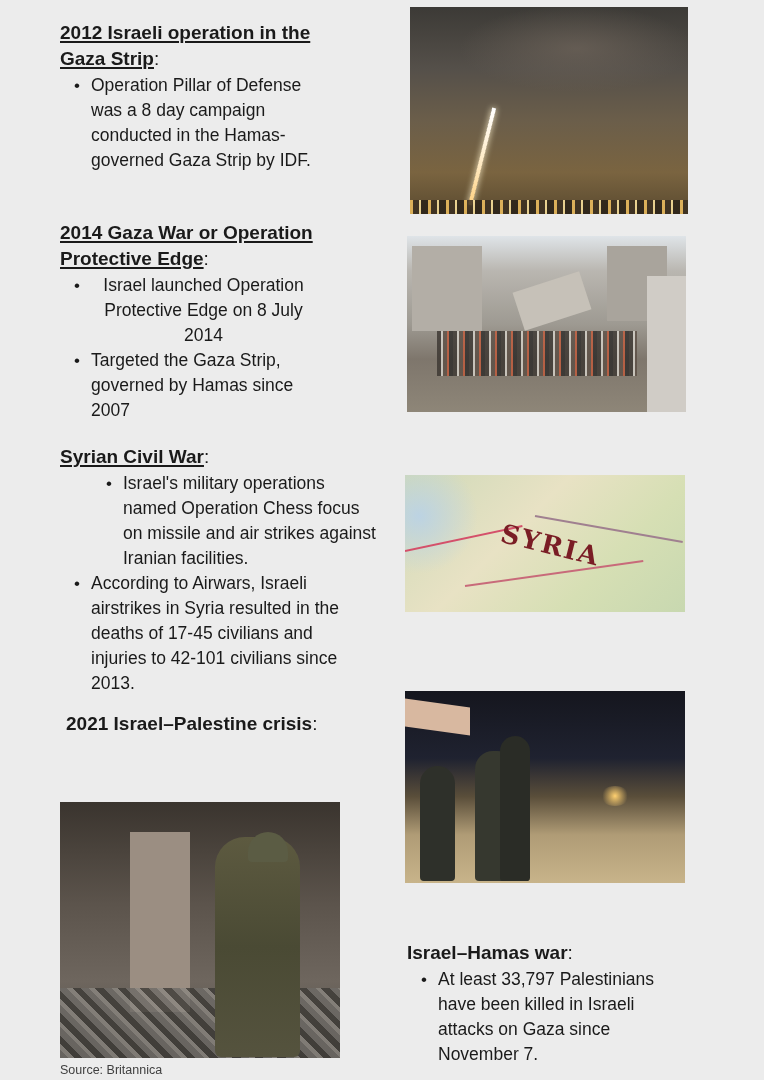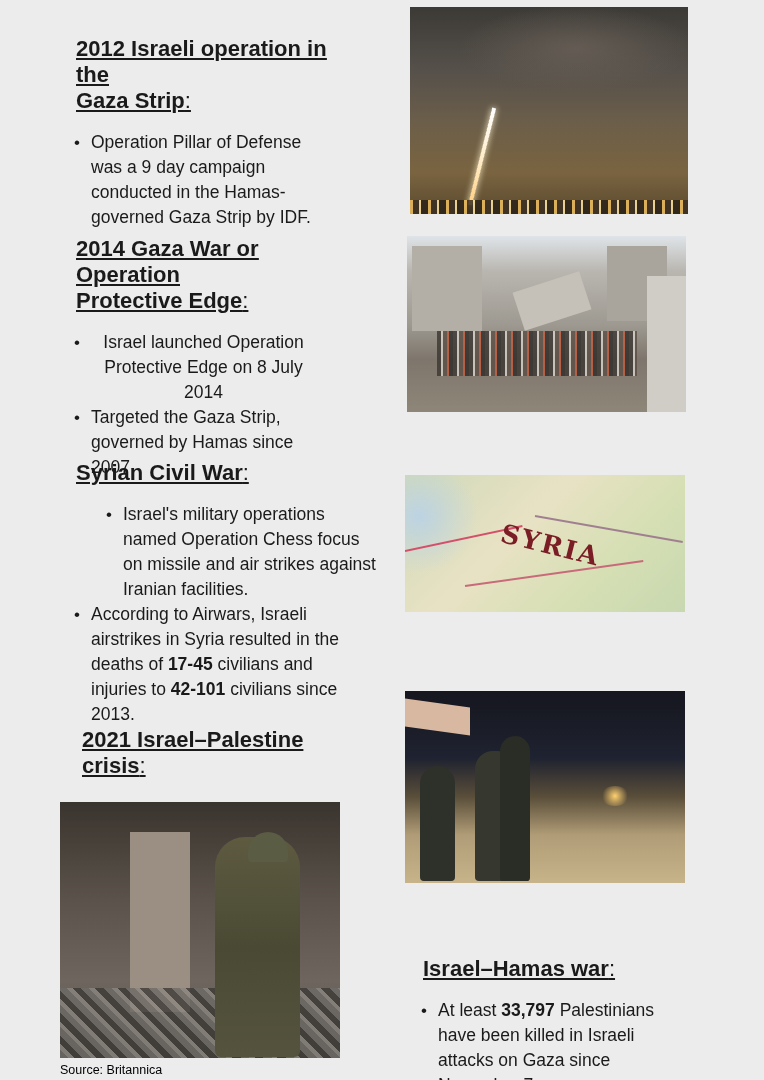--- a/index.html
+++ b/index.html
@@ -4,34 +4,34 @@
 <style>
   html, body { margin: 0; padding: 0; }
   body {
     width: 764px; height: 1080px; overflow: hidden;
     background: #ececec; position: relative;
     font-family: "Liberation Sans", "DejaVu Sans", sans-serif;
     color: #1a1a1a;
   }
   .block { position: absolute; }
   .heading {
-    font-weight: bold; font-size: 22px; line-height: 26px; margin: 16px; text-decoration: underline;
+    font-weight: bold; font-size: 19px; line-height: 26px; margin: 0;
   }
   .heading .u { text-decoration: underline; text-underline-offset: 2px; text-decoration-thickness: 2px; }
   .heading .colon { font-weight: normal; }
   ul { margin: 0; padding: 0 0 0 31px; list-style: none; }
   li {
     position: relative; font-size: 17.5px; line-height: 25px;
   }
   li::before {
     content: "•"; position: absolute; left: -17px; top: 0; font-size: 17px;
   }
-  b { font-weight: bold; }
+  b { font-weight: normal; }
   .photo { position: absolute; overflow: hidden; }
-  .source { position: absolute; font-size: 12.5px; color: #000000; }
+  .source { position: absolute; font-size: 12.5px; color: #404040; }
 
   
   .p1 {
     background:
       radial-gradient(ellipse 60% 30% at 60% 20%, rgba(110,100,90,0.7), transparent 70%),
       linear-gradient(180deg, #3c3a36 0%, #55504a 30%, #6b5e4a 55%, #7a6440 80%, #5a4a30 100%);
   }
   .p1 .trail {
     position: absolute; left: 58px; top: 98px; width: 4px; height: 100px;
     background: linear-gradient(180deg, #fff 0%, #ffe9c0 60%, #ffd080 100%);
@@ -83,21 +83,21 @@
 </style>
 </head>
 <body>
 
 <div class="block" style="left:60px; top:20px; width:300px;">
   <p class="heading">
     <span class="u">2012 Israeli operation in the</span><br>
     <span class="u">Gaza Strip</span><span class="colon">:</span>
   </p>
   <ul style="margin-top:1px;">
-    <li style="width:245px;">Operation Pillar of Defense was a 9 day campaign conducted in the Hamas-governed Gaza Strip by IDF.</li>
+    <li style="width:245px;">Operation Pillar of Defense was a 8 day campaign conducted in the Hamas-governed Gaza Strip by IDF.</li>
   </ul>
 </div>
 
 <div class="photo p1" style="left:410px; top:7px; width:278px; height:207px;">
   <div class="trail"></div>
   <div class="lights"></div>
 </div>
 
 <div class="block" style="left:60px; top:220px; width:300px;">
   <p class="heading">

